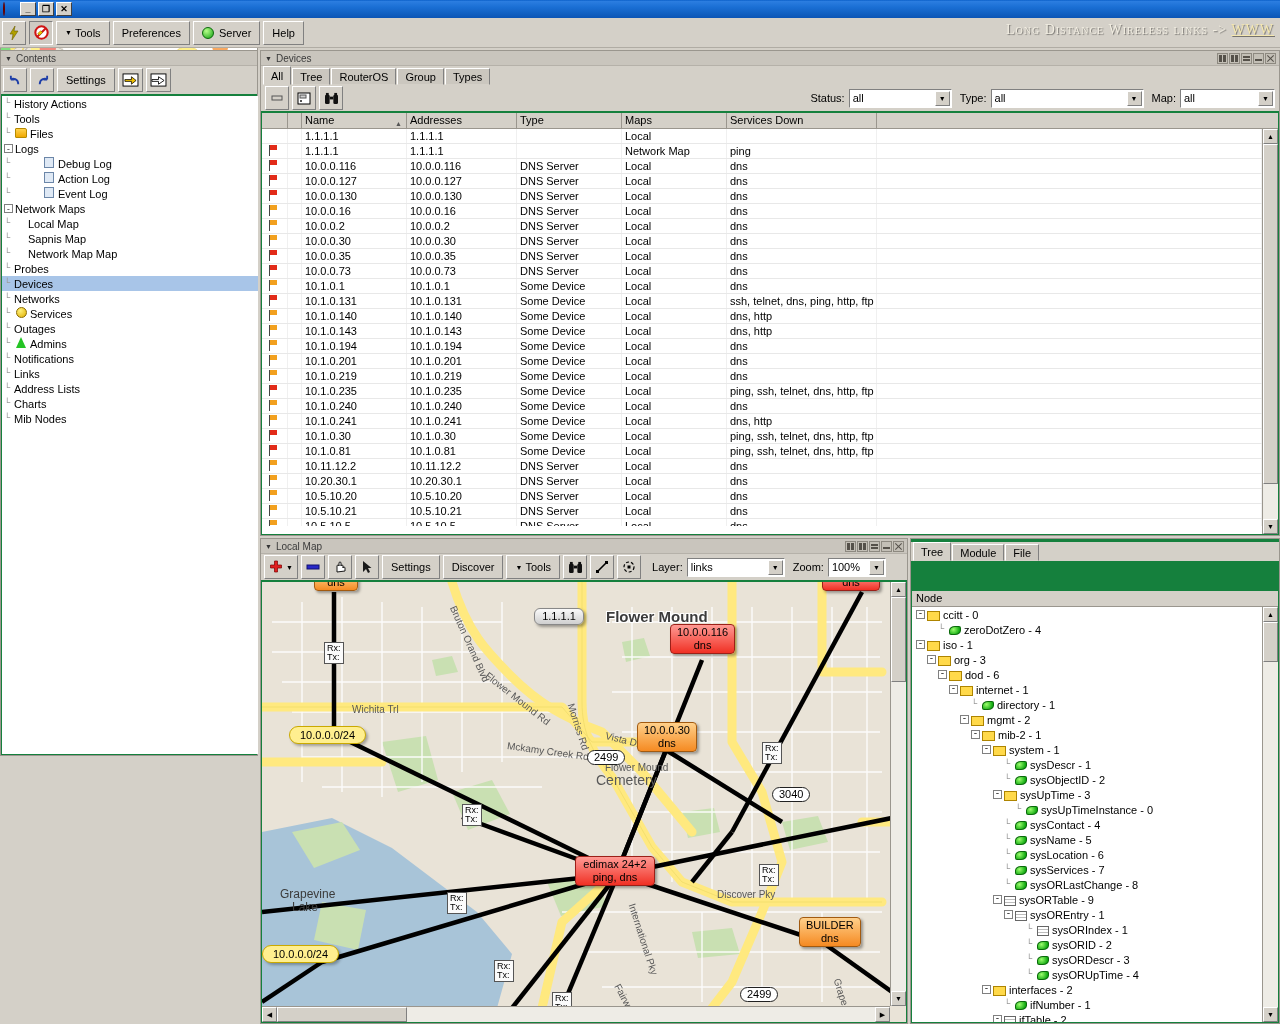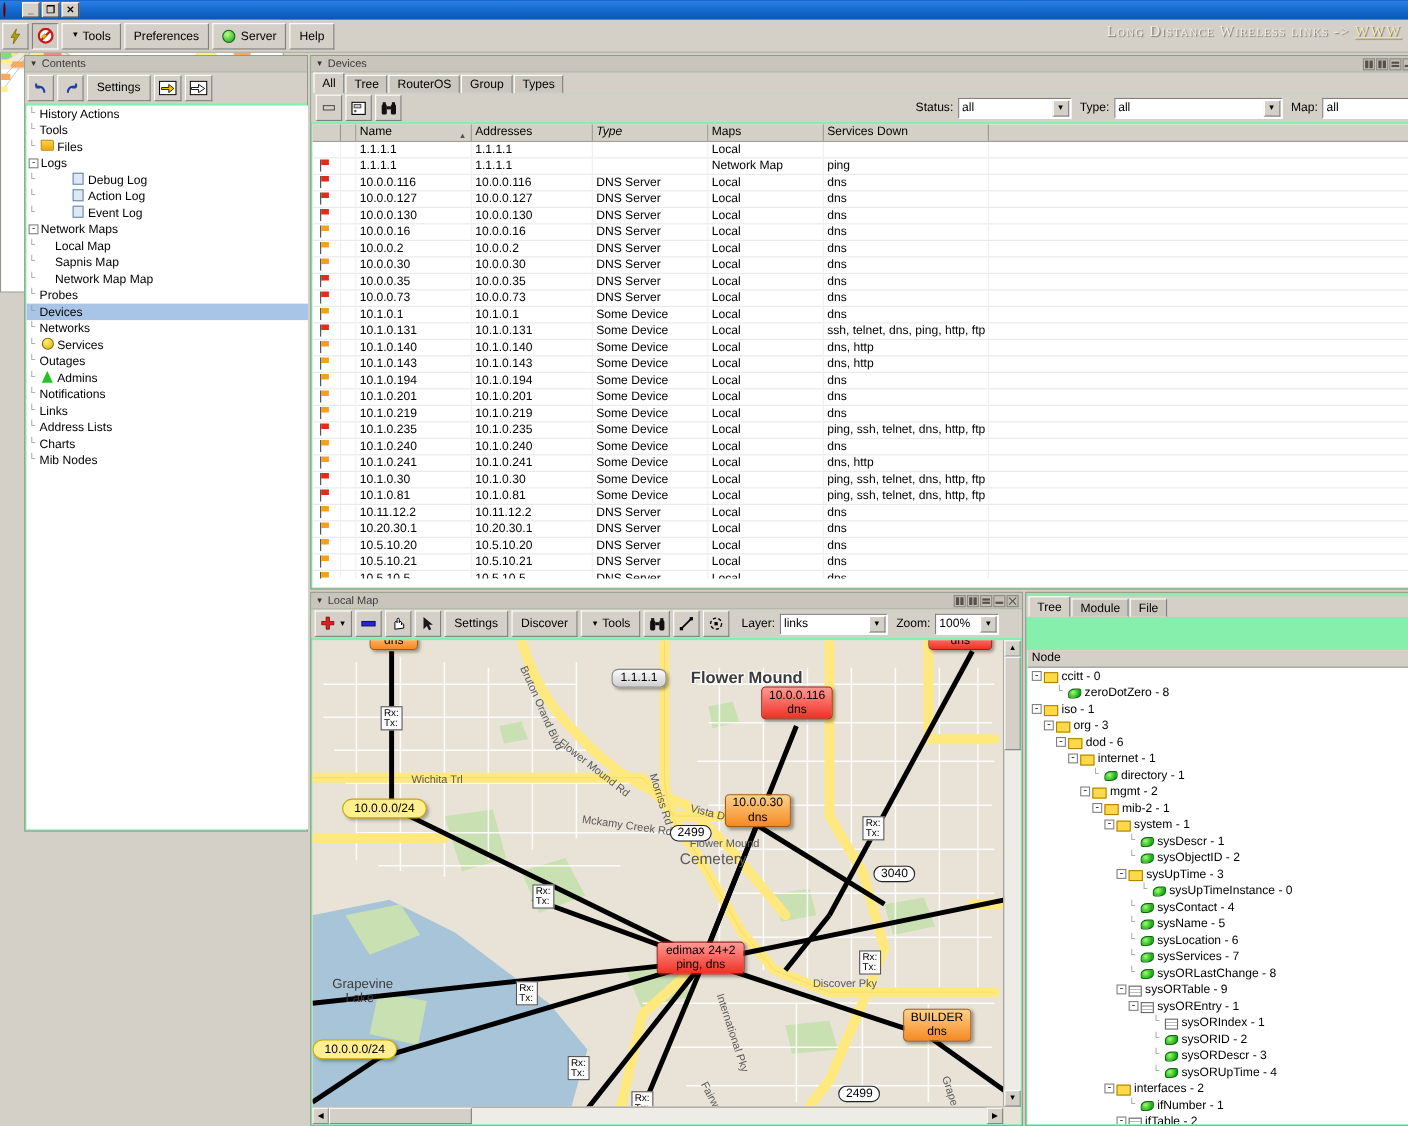--- a/index.html
+++ b/index.html
@@ -57,21 +57,21 @@
   .banner {
     position: absolute; right: 6px; top: 22px;
     font-family: "Liberation Serif", serif;
     font-size: 14px; letter-spacing: 1px; color: #f2eee2;
     text-shadow: 1px 1px 1px rgba(0,0,0,0.45);
     font-variant: small-caps;
   }
   .banner .www { color: #f5e8b0; text-decoration: underline; }
 
   
-  .panel { position: absolute; background: #86efac; border: 1px solid #9a968e; margin-left: 22px; }
+  .panel { position: absolute; background: #15803d; border: 1px solid #9a968e; }
   .panelhdr {
     height: 15px; background: #c9c5bd;
     display: flex; align-items: center; font-size: 10px; color: #3a3a3a;
     padding-left: 4px; border-bottom: 1px solid #b5b1a9;
   }
   .panelhdr .twisty { font-size: 7px; margin-right: 4px; color: #333; }
   .panelhdr .ptitle { flex: 1; }
   .pbtns { display: flex; gap: 1px; padding-right: 3px; }
   .pbtn {
     width: 11px; height: 11px; background: #c3bfb6;
@@ -813,21 +813,21 @@
         </div>
       </div>
     </div>
 
     <div class="grid">
       <div class="ghead" id="devices-head">
           <div class="gh" style="width: 26px;"></div>
           <div class="gh" style="width: 14px;"></div>
           <div class="gh" style="width: 105px;"><span>Name</span><span class="sortarrow">▲</span></div>
           <div class="gh" style="width: 110px;"><span>Addresses</span></div>
-          <div class="gh" style="width: 105px; font-style: italic;"><span>Type</span></div>
+          <div class="gh" style="width: 105px;"><span>Type</span></div>
           <div class="gh" style="width: 105px;"><span>Maps</span></div>
           <div class="gh" style="width: 150px;"><span>Services Down</span></div>
         </div>
       <div id="devices-body" style="position:absolute;left:0;right:16px;top:16px;bottom:8px;overflow:hidden;">
           <div class="grow">
             <div class="gc" style="width:26px;"><span class="flag" style="visibility: hidden;"></span></div>
             <div class="gc" style="width:14px;"></div>
             <div class="gc" style="width:105px;">1.1.1.1</div>
             <div class="gc" style="width:110px;">1.1.1.1</div>
             <div class="gc" style="width:105px;"></div>
@@ -1374,21 +1374,21 @@
           <div class="mrow">
             <span style="display:inline-block;width:4px;"></span>
             <span class="exp">-</span>
             <span class="folder2"></span>
             <span>ccitt - 0</span>
           </div>
           <div class="mrow">
             <span style="display:inline-block;width:26px;"></span>
             <span class="guides" style="display:inline-block;width:11px;">└</span>
             <span class="leafdot"></span>
-            <span>zeroDotZero - 8</span>
+            <span>zeroDotZero - 4</span>
           </div>
           <div class="mrow">
             <span style="display:inline-block;width:4px;"></span>
             <span class="exp">-</span>
             <span class="folder2"></span>
             <span>iso - 1</span>
           </div>
           <div class="mrow">
             <span style="display:inline-block;width:15px;"></span>
             <span class="exp">-</span>

